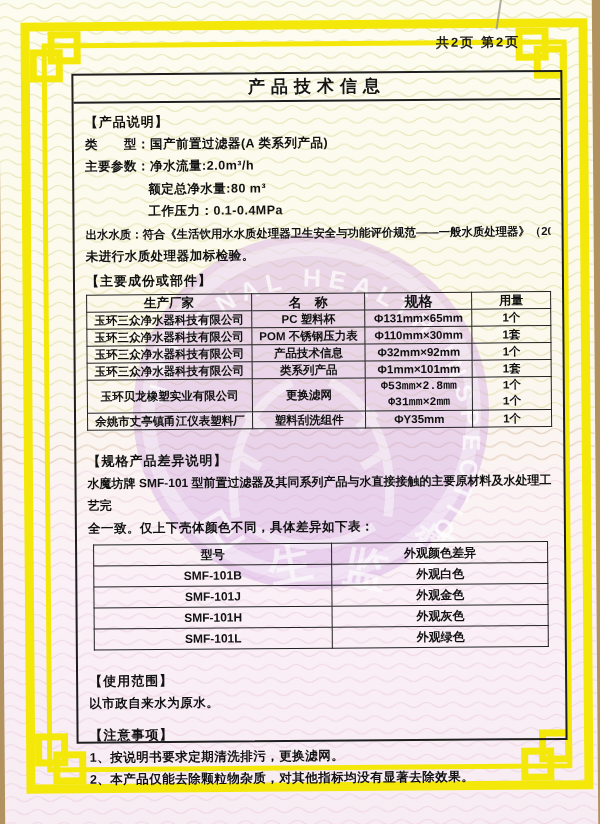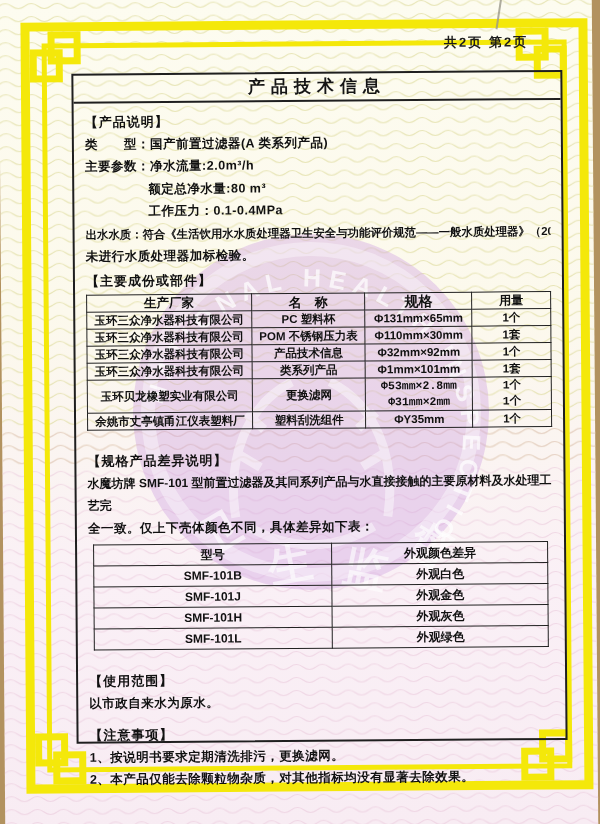--- a/index.html
+++ b/index.html
@@ -10,21 +10,21 @@
     position:relative;
   }
   .paper {
     position:absolute; left:2px; top:-3px; right:5px; bottom:-3px;
     background:linear-gradient(180deg,#fdfcf0 0%,#fcf9ec 38%,#faf0f6 70%,#f8ecf3 100%);
     transform:rotate(-0.45deg);
     overflow:hidden;
   }
   .bg-svg, .frame-svg, .wm-svg { position:absolute; left:0; top:0; width:598px; height:830px; }
   .page-indicator {
-    position:absolute; top:38px; right:64px;
+    position:absolute; top:38px; right:72px;
     font-size:13px; font-weight:bold; color:#1c1c1c; letter-spacing:2px;
   }
   .content-box {
     position:absolute; left:72px; top:75px; width:491px; height:670px;
     border:2px solid #1f1f1f; color:#111;
   }
   .title-bar {
     height:28px; line-height:26px; border-bottom:2px solid #1f1f1f;
     text-align:center; font-size:17px; font-weight:bold; letter-spacing:6px; color:#151515;
   }

